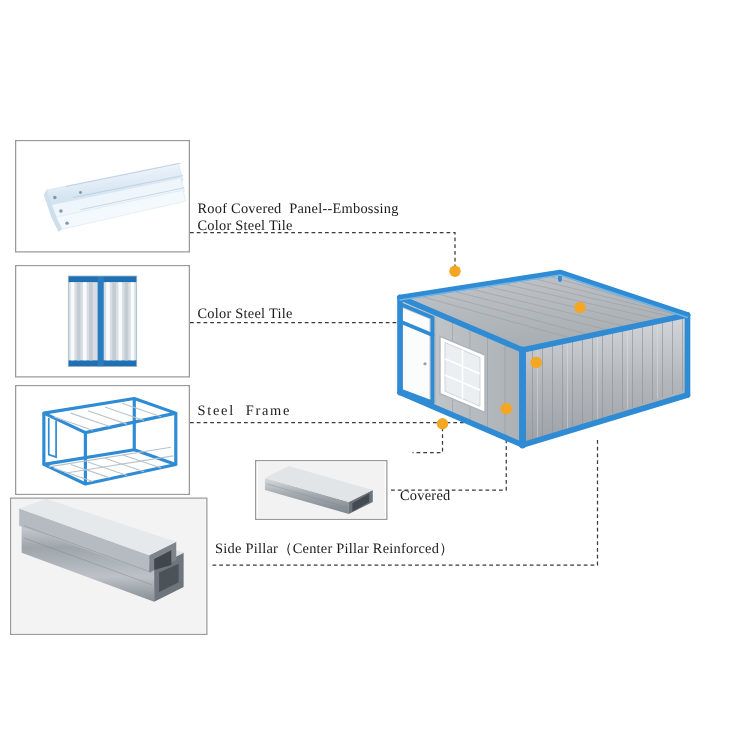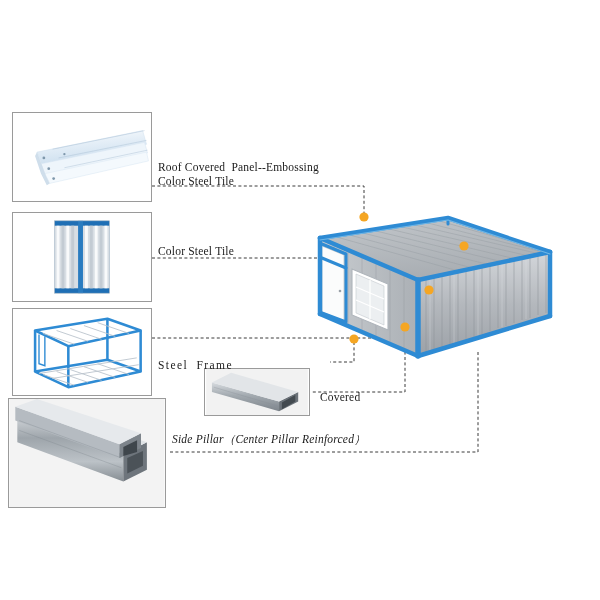--- a/index.html
+++ b/index.html
@@ -330,19 +330,19 @@
         <circle cx="105" cy="131" r="4.6" fill="#F5A623"></circle>
         <circle cx="54" cy="143" r="4.6" fill="#F5A623"></circle>
       </g>
     </svg>
   </div>
 
   <div class="label" style="left:158px; top:160px;"><span>Roof Covered  Panel--Embossing</span><br><span>Color Steel Tile</span></div>
 
   <div class="label" style="left:158px; top:244px;"><span>Color Steel Tile</span></div>
 
-  <div class="label spaced" style="left:158px; top:322px;margin-top:36px;"><span>Steel  Frame</span></div>
+  <div class="label spaced" style="left:158px; top:322px;"><span>Steel  Frame</span></div>
 
   <div class="label" style="left:320px; top:390px;"><span>Covered</span></div>
 
-  <div class="label" style="left:172px; top:432px;font-style:italic;"><span>Side Pillar（Center Pillar Reinforced）</span></div>
+  <div class="label" style="left:172px; top:432px;"><span>Side Pillar（Center Pillar Reinforced）</span></div>
 
 </div>
 
 </body></html>

